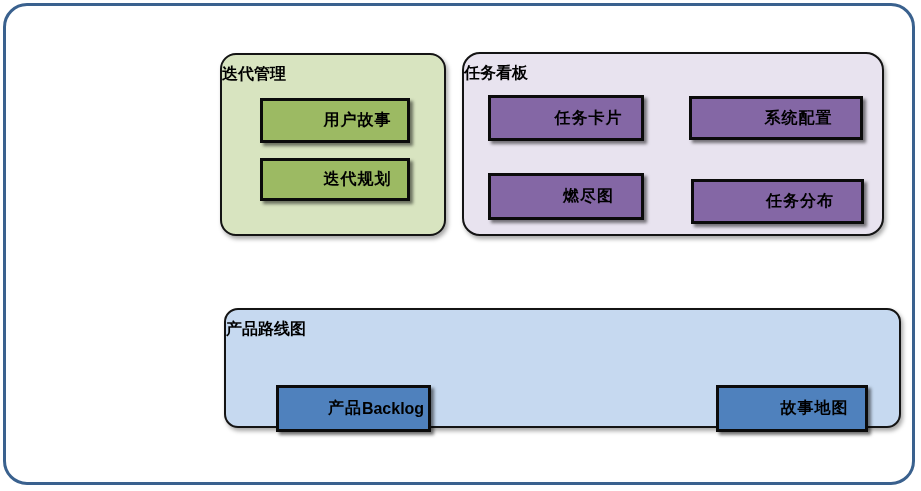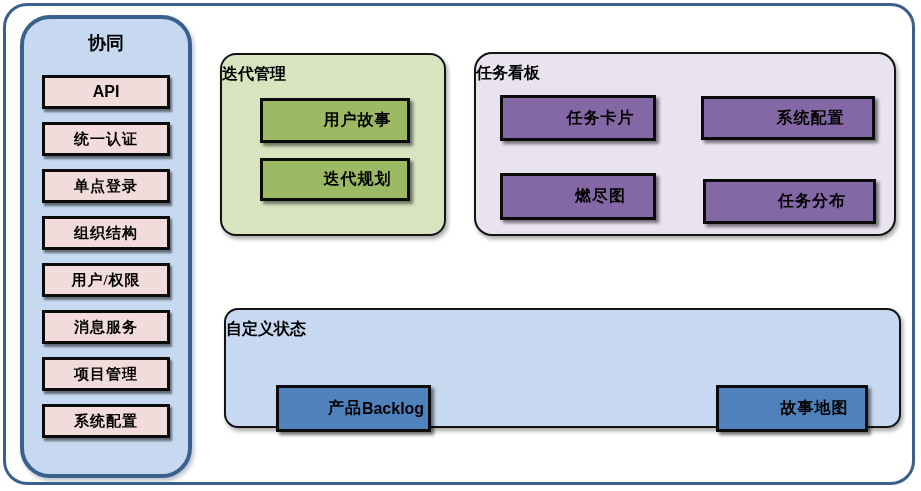--- a/index.html
+++ b/index.html
@@ -76,21 +76,21 @@
     font-size: 16px;
     font-weight: bold;
   }
   .group.iteration {
     left: 214px; top: 47px;
     width: 226px; height: 183px;
     background: var(--group-green-bg, #D8E4C0);
     border-radius: 16px;
   }
   .group.kanban {
-    left: 468px; top: 46px;
+    left: 456px; top: 46px;
     width: 422px; height: 184px;
     background: var(--group-purple-bg, #E8E3EF);
     border-radius: 18px;
   }
   .group.agile {
     left: 218px; top: 302px;
     width: 677px; height: 120px;
     background: var(--group-blue-bg, #C6D9F0);
     border-radius: 14px;
   }
@@ -122,50 +122,37 @@
   .n-roadmap       { left: 269px; top: 50px;  width: 146px; height: 45px; }
   .n-storymap      { left: 490px; top: 51px;  width: 152px; height: 47px; }
   .en-part { font-family: "Liberation Sans", sans-serif; letter-spacing: 0; }
 </style>
 </head>
 <body>
 
 <div class="canvas">
   <div class="frame">
 
-    <aside class="sidebar">
-      <div class="sidebar-title">协同</div>
-      <div class="sidebar-items">
-        <div class="pill latin">API</div>
-        <div class="pill">统一认证</div>
-        <div class="pill">单点登录</div>
-        <div class="pill">组织结构</div>
-        <div class="pill">用户/权限</div>
-        <div class="pill">消息服务</div>
-        <div class="pill">项目管理</div>
-        <div class="pill">系统配置</div>
-      </div>
-    </aside>
 
     <section class="group iteration">
       <div class="group-title">迭代管理</div>
       <div class="node green n-user-story">用户故事</div>
       <div class="node green n-iter-plan">迭代规划</div>
     </section>
 
     <section class="group kanban">
       <div class="group-title">任务看板</div>
       <div class="node purple n-task-card">任务卡片</div>
       <div class="node purple n-custom-status">系统配置</div>
       <div class="node purple n-burndown">燃尽图</div>
       <div class="node purple n-task-dist">任务分布</div>
     </section>
 
     <section class="group agile">
-      <div class="group-title">自定义状态</div>
+      <div class="group-title">产品路线图</div>
       <div class="node blue n-backlog">
         <span>产品</span>
           <span class="en-part">Backlog</span>
       </div>
       <div class="node blue n-storymap">故事地图</div>
     </section>
 
   </div>
 </div>
 

